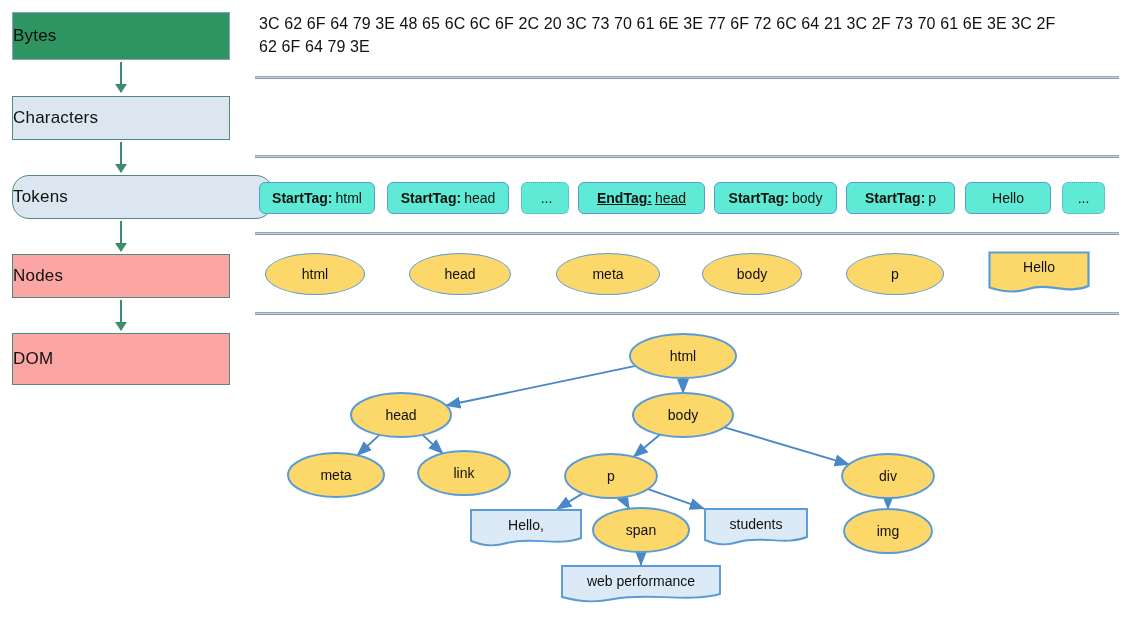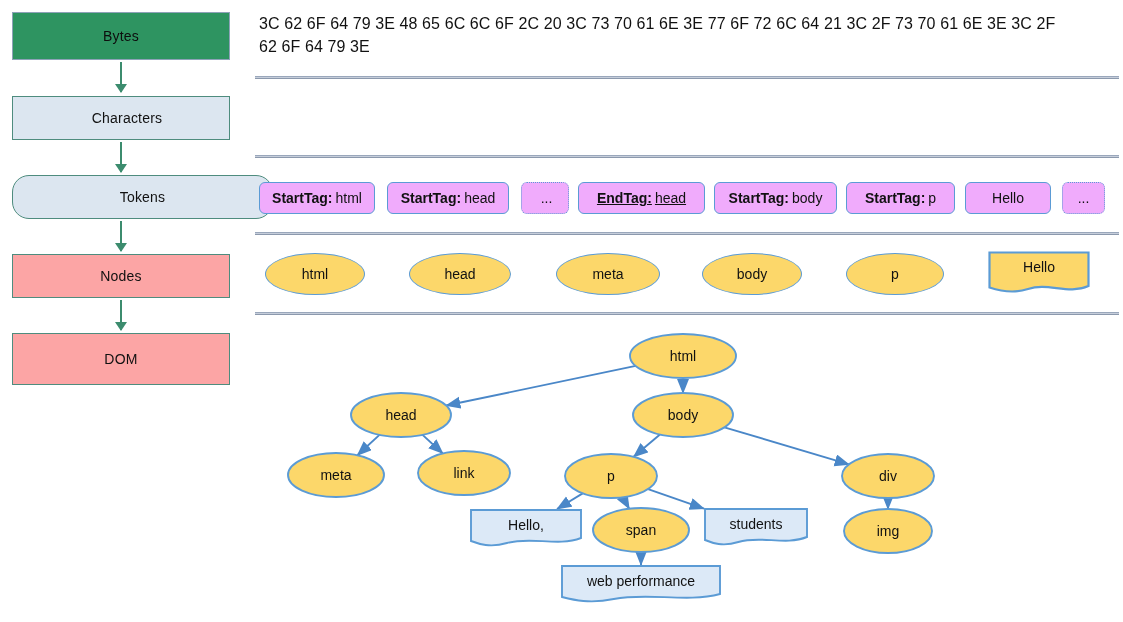--- a/index.html
+++ b/index.html
@@ -6,22 +6,22 @@
   body{
     width:1123px;height:622px;background:#ffffff;overflow:hidden;
     font-family:"Liberation Sans", sans-serif;position:relative;
   }
   #stage{position:absolute;left:0;top:0;width:1123px;height:622px;}
 
   
   .pipe-box{
     position:absolute;box-sizing:border-box;
     border:1.5px solid #4E8C7E;
-    display:flex;align-items:center;justify-content:center;
-    font-size:14px;color:#111;letter-spacing:.2px;
+    display:flex;align-items:center;justify-content:flex-start;
+    font-size:17px;color:#111;letter-spacing:.2px;
   }
   .pipe-box.green{background:#2E9461;border-color:#8DA2B8;color:#0d0d0d;}
   .pipe-box.blue{background:#DCE6F0;}
   .pipe-box.yellow{background:#fca5a5;}
 
   .pipe-arrow{position:absolute;width:2px;background:#3C8C6E;}
   .pipe-arrow::after{
     content:"";position:absolute;left:50%;bottom:-1px;transform:translateX(-50%);
     border-left:6px solid transparent;border-right:6px solid transparent;
     border-top:9px solid #3C8C6E;
@@ -36,21 +36,21 @@
     position:absolute;font-size:16px;color:#111;line-height:23px;
     letter-spacing:.1px;white-space:pre-wrap;
   }
   .chars-text{
     position:absolute;font-size:16.5px;color:#111;font-weight:bold;letter-spacing:-.1px;
   }
 
   
   .token{
     position:absolute;box-sizing:border-box;height:32px;
-    background:#f0abfc;border:1.6px solid #5B9BD5;border-radius:6px;
+    background:#5eead4;border:1.6px solid #5B9BD5;border-radius:6px;
     display:flex;align-items:center;justify-content:center;
     font-size:14px;color:#111;white-space:nowrap;padding:0 6px;
   }
   .token b{font-weight:bold;margin-right:3px;}
   .token.dots{border-style:dotted;border-width:1.6px;}
 
   
   .ellipse{
     position:absolute;box-sizing:border-box;
     background:#FCD76A;border:1.8px solid #5B9BD5;border-radius:50%;
@@ -72,21 +72,21 @@
 <body>
 
 <div id="stage">
 
   <div>
     <div class="pipe-box green" style="left:12px;top:12px;width:218px;height:48px;">
       <span>Bytes</span>
     </div>
     <div class="pipe-arrow" style="left:120px;top:62px;height:30px;"></div>
 
-    <div class="pipe-box blue" style="left:12px;top:96px;width:218px;height:44px;padding-left:12px;">
+    <div class="pipe-box blue" style="left:12px;top:96px;width:218px;height:44px;">
       <span>Characters</span>
     </div>
     <div class="pipe-arrow" style="left:120px;top:142px;height:30px;"></div>
 
     <div class="pipe-box blue" style="left:12px;top:175px;width:261px;height:44px;border-radius:17px;">
       <span>Tokens</span>
     </div>
     <div class="pipe-arrow" style="left:120px;top:221px;height:30px;"></div>
 
     <div class="pipe-box yellow" style="left:12px;top:254px;width:218px;height:44px;">

